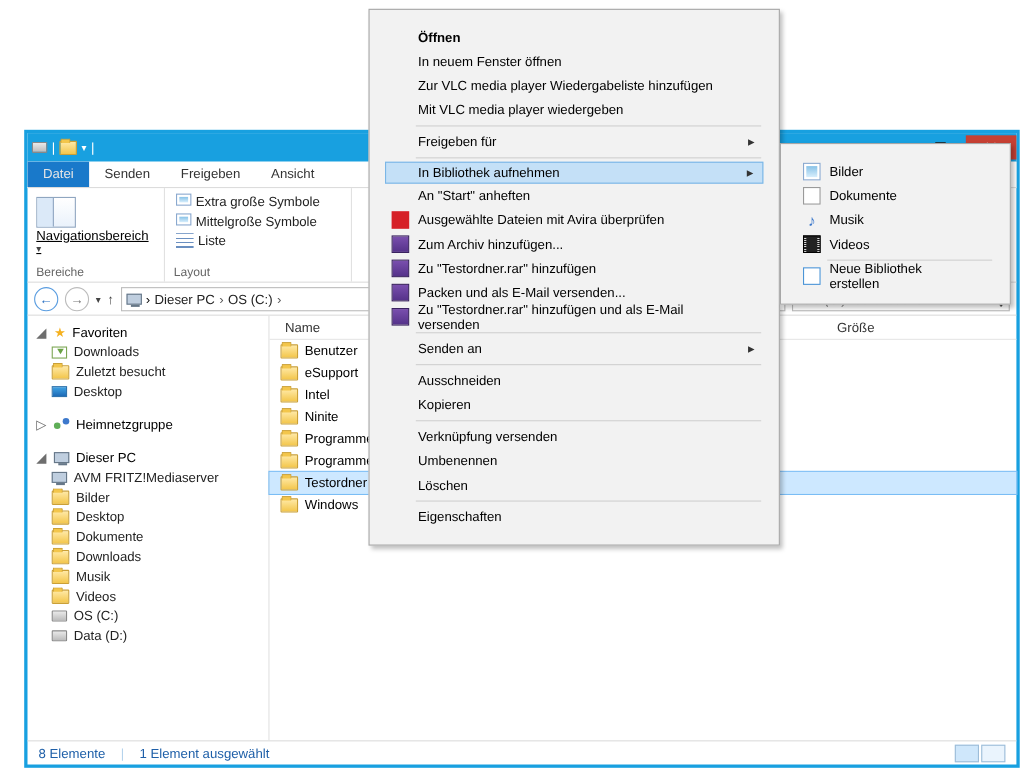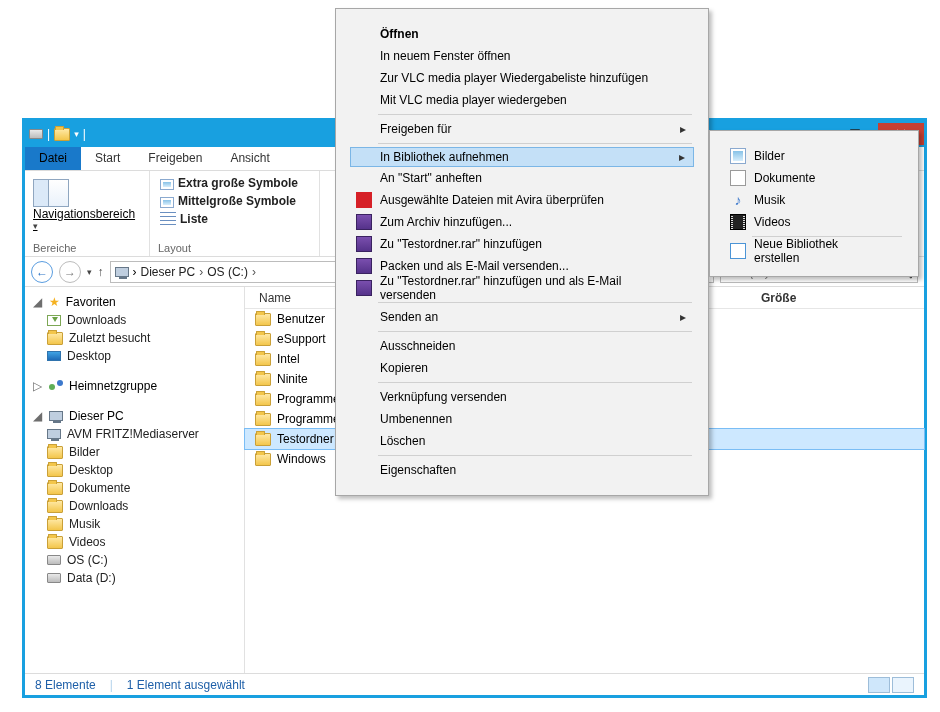--- a/index.html
+++ b/index.html
@@ -9,50 +9,50 @@
     position: absolute; left: 22px; top: 118px; width: 905px; height: 580px;
     border: 3px solid #18a0e0; background: #fff;
   }
   .titlebar { height: 26px; background: #18a0e0; display: flex; align-items: center; padding: 0 0 0 4px; }
   .title-icons { display: flex; align-items: center; gap: 4px; }
   .wc { margin-left: auto; display: flex; }
   .wc-btn { width: 46px; height: 22px; display: flex; align-items: center; justify-content: center; color: #fff; }
   .wc-btn.close { background: #c64033; }
   .ribbon-tabs { height: 24px; display: flex; align-items: stretch; background: #fff; border-bottom: 1px solid #dcdcdc; }
   .tab { padding: 4px 14px 0; color: #333; }
-  .tab.active { background: #1979ca; color: #000000; }
+  .tab.active { background: #1979ca; color: #e5e5e5; }
   .ribbon { height: 86px; border-bottom: 1px solid #dcdcdc; display: flex; }
   .ribbon-group { border-right: 1px solid #e1e1e1; padding: 4px 8px 0; display: flex; flex-direction: column; }
   .ribbon-group-label { text-align: left; color: #666; font-size: 11px; margin-top: auto; padding-bottom: 2px; }
   .nav-pane-btn { display: flex; flex-direction: column; width: 108px; text-decoration: underline; }
   .nav-icon { width: 36px; height: 28px; border: 1px solid #8fa6c0; background: linear-gradient(#fff,#eaf2fb); position: relative; margin-top: 4px;}
   .nav-icon::before { content:""; position:absolute; left:0;top:0;bottom:0;width:14px;background:#dbe9f8;border-right:1px solid #8fa6c0;}
   .layout-list { display: flex; flex-direction: column; gap: 2px; }
-  .layout-item { display: flex; align-items: flex-end; gap: 4px; color: #222; padding: 1px 2px; font-weight: bold; }
+  .layout-item { display: flex; align-items: flex-start; gap: 4px; color: #222; padding: 1px 2px; }
   .mini-icon { width: 16px; height: 14px; display:inline-block; }
   .addr { height: 30px; border-bottom: 1px solid #dcdcdc; display: flex; align-items: center; padding: 0 6px; gap: 6px; }
   .navbtn { width: 22px; height: 22px; border: 1px solid #bcbcbc; border-radius: 50%; display:flex;align-items:center;justify-content:center;color:#777; }
   .navbtn.en { border-color:#5a9de0;color:#2a71c4;}
   .breadcrumb { flex: 1; height: 22px; border: 1px solid #bcbcbc; display:flex; align-items:center; padding: 0 4px; gap:4px;}
   .crumb { display:flex;align-items:center;gap:4px;color:#222;}
   .crumb .sep{color:#555;}
   .search { width: 198px; height: 22px; border: 1px solid #bcbcbc; display:flex;align-items:center; padding:0 4px; color:#777; font-style: italic; position:relative; }
   .search .mag { margin-left:auto; font-style: normal;}
   .body { display: flex; height: calc(100% - 26px - 24px - 86px - 30px - 22px); }
   .tree { width: 220px; border-right: 1px solid #e1e1e1; padding: 6px 0 0 8px; overflow:hidden; }
   .tree .item { display:flex;align-items:center;gap:6px;padding:2px 0 2px 14px;color:#222;}
   .tree .group { margin-bottom: 12px; }
   .tree .hdr { display:flex;align-items:center;gap:6px;padding:2px 0;}
   .tri { color:#6e6e6e; width:10px; display:inline-block; }
   .list { flex:1; position:relative; }
   .cols { display:flex; border-bottom:1px solid #e6e6e6; height: 22px; align-items:center; color:#333; }
   .col-name{width:260px;padding-left:14px;}
   .col-date{width:130px;}
   .col-type{width:126px;}
-  .col-size{width:80px;font-weight:bold;}
+  .col-size{width:80px;}
   .row { display:flex;align-items:center;height:20px; }
   .row .c-name{width:260px;padding-left:10px;display:flex;align-items:center;gap:6px;}
   .row .c-date{width:130px;color:#555;}
   .row .c-type{width:126px;color:#555;}
   .row.sel { background:#cde8ff; outline:1px solid #7abdf5; }
   .folder-ico { width:16px;height:13px;background:linear-gradient(#ffe9a6,#f3c64b);border:1px solid #caa037;border-radius:1px;display:inline-block;position:relative;}
   .folder-ico::before{content:"";position:absolute;top:-3px;left:0;width:7px;height:3px;background:#f3c64b;border:1px solid #caa037;border-bottom:none;border-radius:1px 1px 0 0;}
   .status { height:22px; border-top:1px solid #dcdcdc; display:flex;align-items:center;padding:0 10px;color:#1e5fa8;gap:14px;}
   .status .sep{color:#b5d3ec;}
   .status-right{margin-left:auto;display:flex;gap:2px;}
@@ -119,21 +119,21 @@
           <svg width="12" height="12">
             <line x1="2" y1="2" x2="10" y2="10" stroke="#fff" stroke-width="1.5"></line>
             <line x1="10" y1="2" x2="2" y2="10" stroke="#fff" stroke-width="1.5"></line>
           </svg>
         </div>
     </div>
   </div>
 
   <div class="ribbon-tabs">
     <div class="tab active">Datei</div>
-    <div class="tab">Start</div>
+    <div class="tab">Senden</div>
     <div class="tab">Freigeben</div>
     <div class="tab">Ansicht</div>
   </div>
 
   <div class="ribbon">
     <div class="ribbon-group">
       <div class="nav-pane-btn">
         <div class="nav-icon"></div>
         <span>Navigationsbereich</span>
         <span class="small-tri">▾</span>

